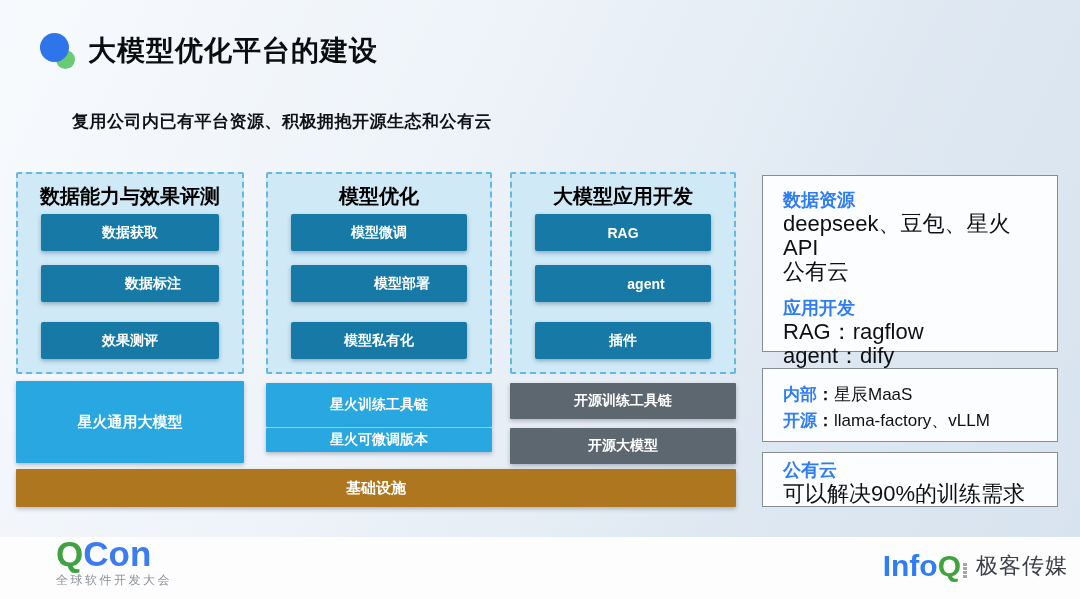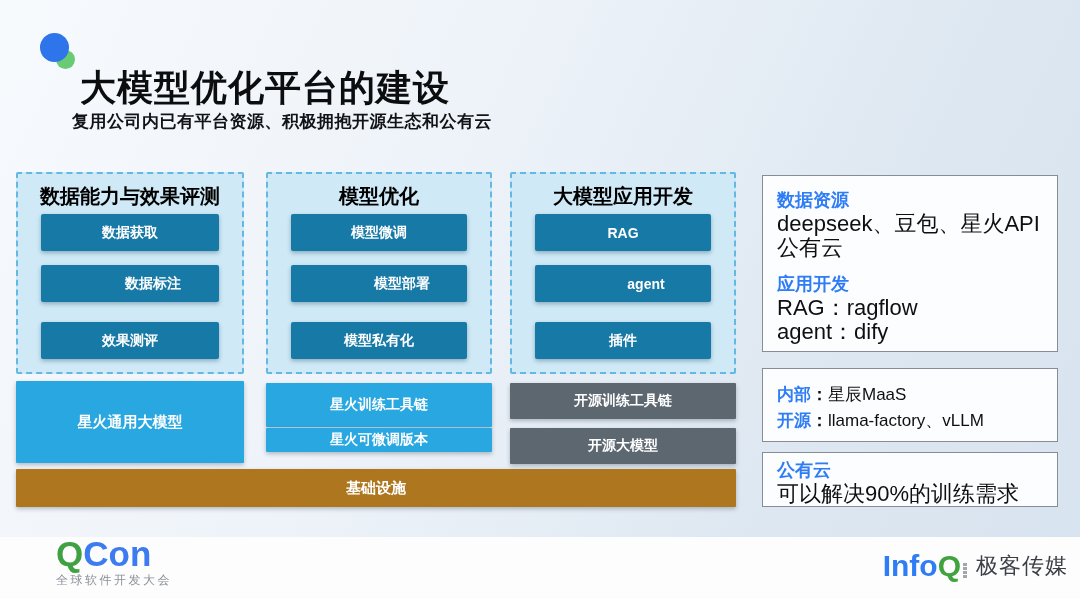--- a/index.html
+++ b/index.html
@@ -8,22 +8,22 @@
   .slide {
     position:relative; width:1080px; height:599px; overflow:hidden;
     background:linear-gradient(115deg,#f7fafd 0%, #eef3f9 38%, #dde7f1 75%, #d7e3ef 100%);
   }
   
   .logo { position:absolute; left:38px; top:31px; width:40px; height:40px; }
   .dot-blue { position:absolute; left:2px; top:2px; width:29px; height:29px;
     border-radius:50%; background:#2e74ea; z-index:2; }
   .dot-green { position:absolute; left:18px; top:19px; width:19px; height:19px;
     border-radius:50%; background:#69cb73; z-index:1; }
-  .title { position:absolute; left:80px; top:32px; font-size:36px; font-weight:bold;
-    color:#0c0d0f; letter-spacing:1px;margin-top:32px; }
+  .title { position:absolute; left:88px; top:32px; font-size:28px; font-weight:bold;
+    color:#0c0d0f; letter-spacing:1px; }
   .subtitle { position:absolute; left:72px; top:110px; font-size:17px; font-weight:bold;
     color:#121316; letter-spacing:0.5px; }
 
   
   .col { position:absolute; top:172px; height:202px; background:#cfe9f6;
     border:2px dashed #63b8e4; border-radius:2px; }
   .col1 { left:16px;  width:228px; }
   .col2 { left:266px; width:226px; }
   .col3 { left:510px; width:226px; }
   .col-header { position:absolute; left:0; right:0; top:9px; text-align:center;
@@ -43,21 +43,21 @@
   .brown { background:#ae761e; }
   .spark-model { left:16px;  top:381px; width:228px; height:82px; }
   .spark-t1    { left:266px; top:383px; width:226px; height:44px; font-size:14px; }
   .spark-t2    { left:266px; top:428px; width:226px; height:24px; font-size:14px; }
   .oss-t1      { left:510px; top:383px; width:226px; height:36px; font-size:14px; }
   .oss-t2      { left:510px; top:428px; width:226px; height:36px; font-size:14px; }
   .infra       { left:16px;  top:469px; width:720px; height:38px; font-size:15px; }
 
   
   .note { position:absolute; left:762px; width:296px; background:#fbfdff;
-    border:1px solid #878d97; padding:8px 14px; color:#0e0f12; }
+    border:1px solid #878d97; padding:8px 20px; color:#0e0f12; }
   .note1 { top:175px; height:177px; padding-top:12px; }
   .note2 { top:368px; height:74px;  padding-top:13px; }
   .note3 { top:452px; height:55px;  padding-top:5px; }
   .note-heading { color:#2e7cf6; font-size:18px; font-weight:bold; line-height:24px; }
   .note-line { font-size:22px; line-height:24px; }
   .note-gap { height:12px; }
   .note-row { font-size:17px; line-height:26px; }
   .note-label { color:#2e7cf6; font-weight:bold; }
   .note-sep { font-weight:bold; }
 

